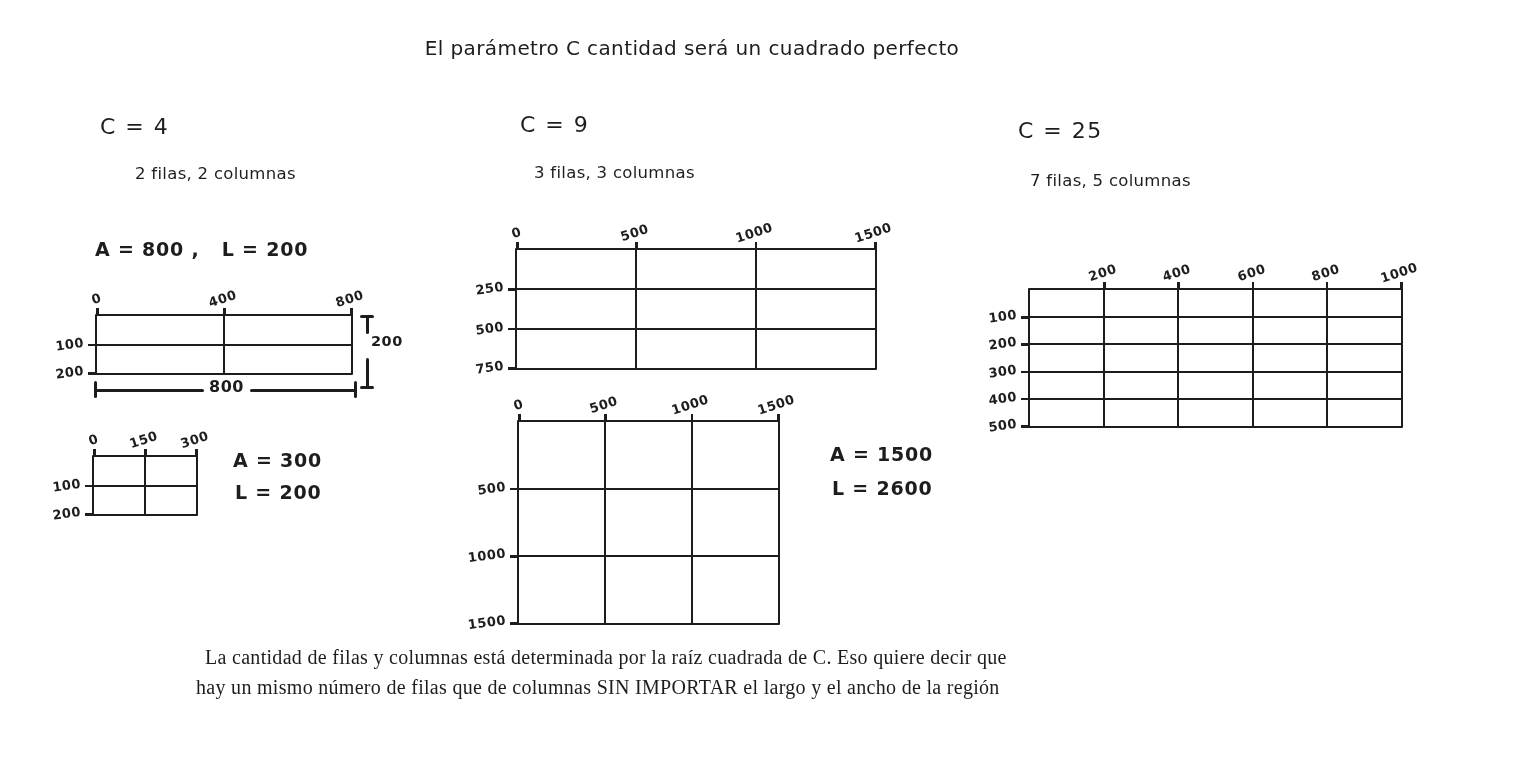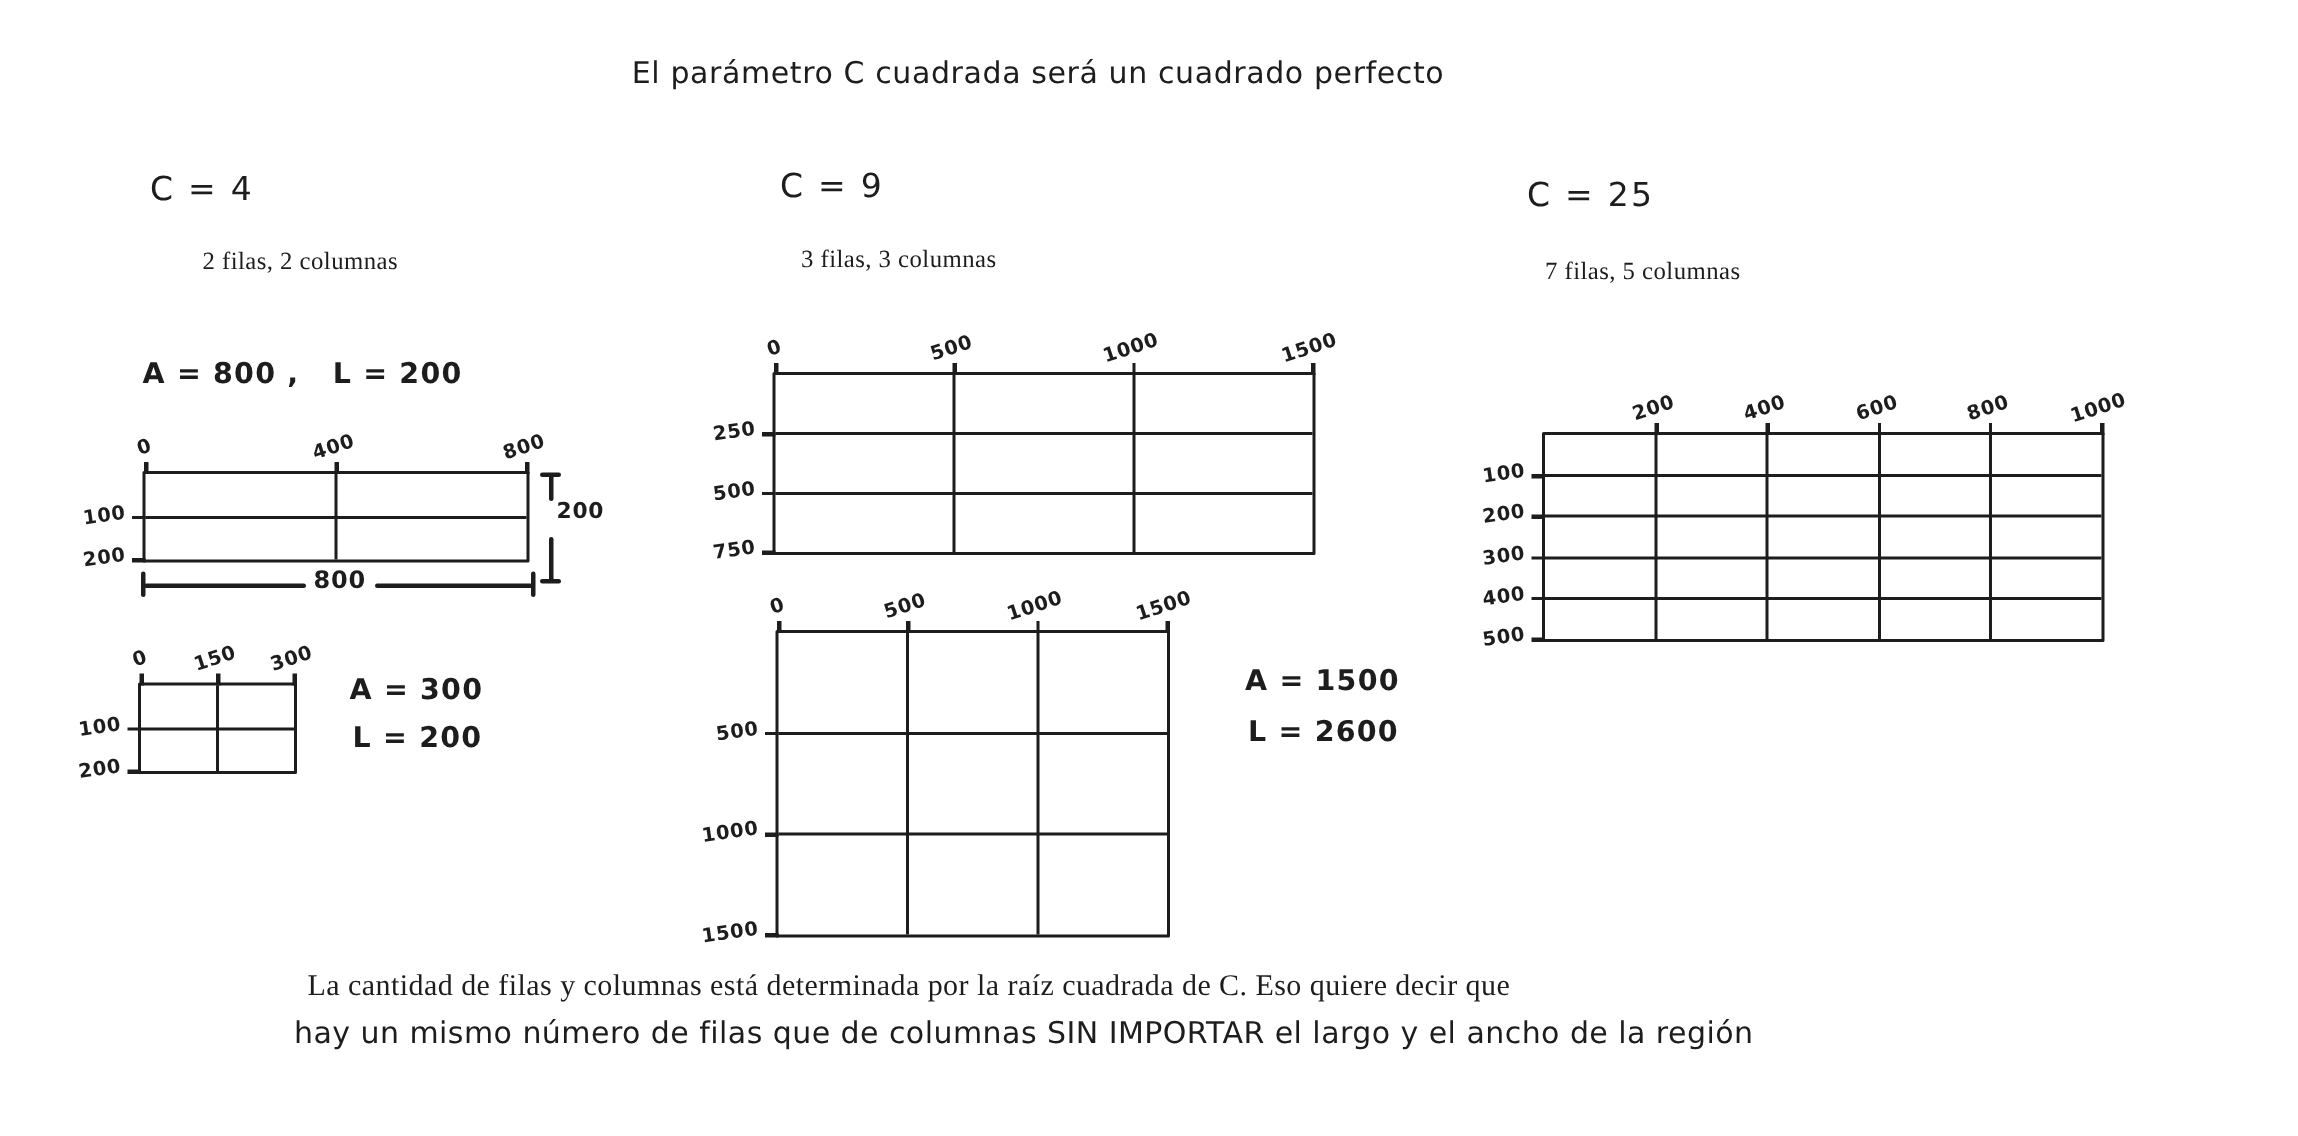--- a/index.html
+++ b/index.html
@@ -3,21 +3,21 @@
 <meta charset="utf-8">
 <style>
   :root { --ink: #1d1d1d; }
   * { margin: 0; padding: 0; box-sizing: border-box; }
   html, body { background: #ffffff; }
   body { font-family: "DejaVu Sans", "Liberation Sans", sans-serif; color: var(--ink); }
   .canvas { position: relative; width: 1532px; height: 757px; background: #ffffff; overflow: hidden; }
 
   .title { position: absolute; font-size: 20px; letter-spacing: 0.4px; text-align: center; }
   .heading { position: absolute; font-size: 22px; letter-spacing: 1.5px; }
-  .subheading { position: absolute; font-size: 16.5px; letter-spacing: 0.3px; font-family: Liberation Serif, serif; }
+  .subheading { position: absolute; font-size: 16.5px; letter-spacing: 0.3px; }
   .al-label { position: absolute; font-size: 19px; font-weight: 700; letter-spacing: 0.8px; white-space: pre; }
   .footer-line { position: absolute; font-size: 20px; letter-spacing: 0.3px; white-space: nowrap; }
 
   
   .grid { position: absolute; border: 2px solid var(--ink); border-radius: 1px; }
   .grid > .gv { position: absolute; top: 0; bottom: 0; width: 2px; margin-left: -1px; background: var(--ink); }
   .grid > .gh { position: absolute; left: 0; right: 0; height: 2px; margin-top: -1px; background: var(--ink); }
   .grid > .tkx { position: absolute; top: -8px; width: 2.5px; height: 8px; margin-left: -1px; background: var(--ink); }
   .grid > .tky { position: absolute; left: -9px; width: 9px; height: 2.5px; margin-top: -1px; background: var(--ink); }
   .grid > .tlx { position: absolute; top: -25px; font-size: 13px; font-weight: 700;
@@ -28,21 +28,21 @@
   
   .line-h { position: absolute; height: 2.5px; background: var(--ink); border-radius: 2px; }
   .line-v { position: absolute; width: 2.5px; background: var(--ink); border-radius: 2px; }
   .brace-label { position: absolute; font-size: 14.5px; font-weight: 700; letter-spacing: 0.5px; }
 </style>
 </head>
 <body>
 
 <div class="canvas">
 
-  <div class="title" style="left:292px; top:36px; width:800px;">El parámetro C cuadrada será un cuadrado perfecto</div>
+  <div class="title" style="left:292px; top:36px; width:800px;">El parámetro C cantidad será un cuadrado perfecto</div>
 
   <div class="heading" style="left:100px; top:114px;">C = 4</div>
   <div class="subheading" style="left:135px; top:164px;">2 filas, 2 columnas</div>
   <div class="al-label" style="left:95px; top:238px;">A = 800 ,   L = 200</div>
 
   <div class="grid" style="left:95px; top:314px; width:258px; height:61px;">
       <div class="gv" style="left: 50%;"></div>
       <div class="gh" style="top: 50%;"></div>
       <div class="tkx" style="left: 0%;"></div>
       <div class="tlx" style="left: 0%;">0</div>
@@ -160,15 +160,15 @@
       <div class="tly" style="top: 40%;">200</div>
       <div class="tky" style="top: 60%;"></div>
       <div class="tly" style="top: 60%;">300</div>
       <div class="tky" style="top: 80%;"></div>
       <div class="tly" style="top: 80%;">400</div>
       <div class="tky" style="top: 100%;"></div>
       <div class="tly" style="top: 100%;">500</div>
     </div>
 
   <div class="footer-line" style="left:205px; top:646px;font-family:Liberation Serif, serif;">La cantidad de filas y columnas está determinada por la raíz cuadrada de C. Eso quiere decir que</div>
-  <div class="footer-line" style="left:196px; top:676px;">hay un mismo número de filas que de columnas SIN IMPORTAR el largo y el ancho de la región</div>
+  <div class="footer-line" style="left:196px; top:676px;font-family:Liberation Serif, serif;">hay un mismo número de filas que de columnas SIN IMPORTAR el largo y el ancho de la región</div>
 
 </div>
 
 </body></html>

